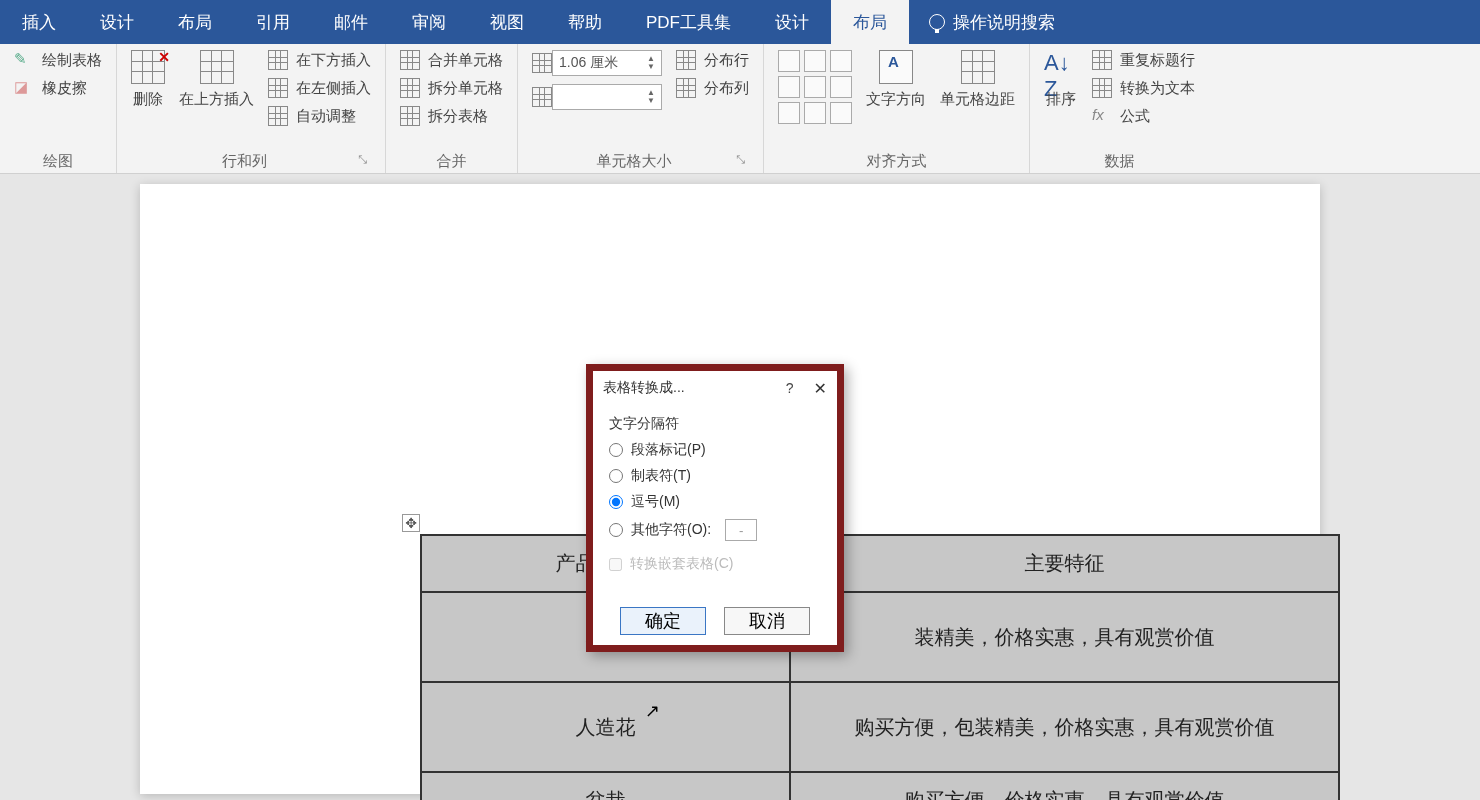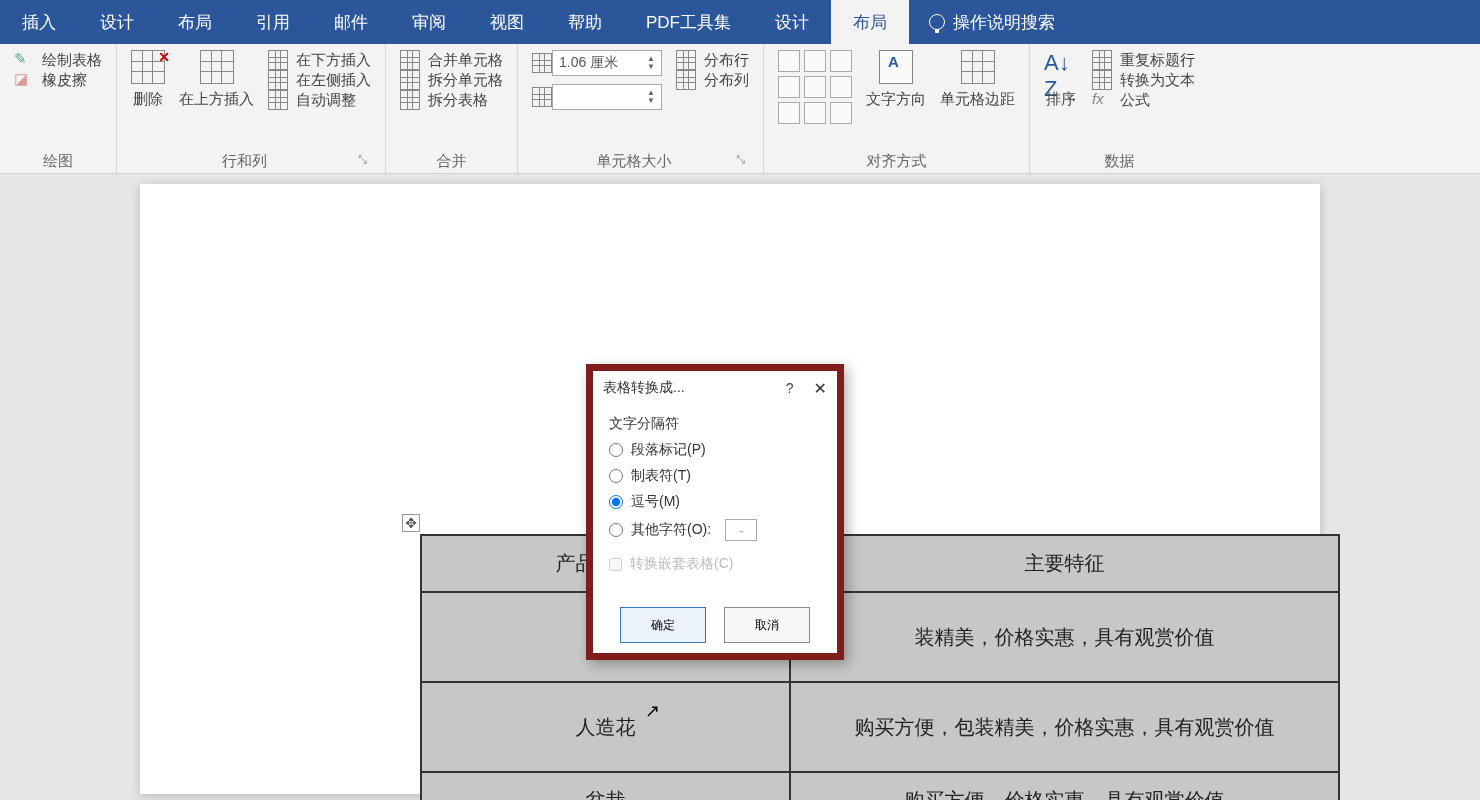--- a/index.html
+++ b/index.html
@@ -11,21 +11,21 @@
   .menubar .tab.active { background: #f3f3f3; color: #2b579a; }
   .menubar .tell { display:flex; align-items:center; gap:8px; margin-left:20px; }
   .menubar .bulb { width:16px; height:16px; border:1.5px solid #fff; border-radius:50%; position:relative; }
   .menubar .bulb::after { content:""; position:absolute; bottom:-4px; left:5px; width:4px; height:4px; background:#fff; }
 
   
   .ribbon { background:#f3f3f3; border-bottom:1px solid #d0d0d0; height:130px; display:flex; }
   .group { border-right:1px solid #d7d7d7; padding:6px 14px 2px; display:flex; flex-direction:column; justify-content:space-between; }
   .group-label { text-align:center; font-size:15px; color:#666; padding-top:4px; }
   .group-body { display:flex; gap:14px; align-items:flex-start; flex:1;}
-  .btns-col { display:flex; flex-direction:column; gap:0; font-size:15px; color:#444; }
+  .btns-col { display:flex; flex-direction:column; gap:8px; font-size:15px; color:#444; }
   .btns-col .row { display:flex; align-items:center; gap:8px; cursor:pointer; white-space:nowrap;}
   .big-btn { display:flex; flex-direction:column; align-items:center; gap:6px; font-size:15px; color:#444; cursor:pointer; }
   .icon { width:20px; height:20px; display:inline-block; }
   .icon-big { width:34px; height:34px; display:inline-block; }
   .grid-icon { background:linear-gradient(#888,#888) 0 33%/100% 1px no-repeat,linear-gradient(#888,#888) 0 66%/100% 1px no-repeat,linear-gradient(#888,#888) 33% 0/1px 100% no-repeat,linear-gradient(#888,#888) 66% 0/1px 100% no-repeat; border:1px solid #888; }
   .del-icon { border:1px solid #888; position:relative;}
   .del-icon::after{content:"✕";position:absolute;top:-2px;right:-6px;color:#c00;font-size:14px;font-weight:bold;}
   .pencil-icon::before{content:"✎";color:#5a8;}
   .eraser-icon::before{content:"◪";color:#d99;}
   .launcher { font-size:11px; color:#888; text-align:right; padding-right:4px;}
@@ -52,21 +52,21 @@
   .dlg-title .spacer{flex:1;}
   .dlg-title .q{margin-right:20px;color:#444;cursor:pointer;}
   .dlg-title .x{cursor:pointer;font-size:16px;}
   .dlg-body { padding:10px 16px 14px; font-size:14px; color:#333; }
   .dlg-section { margin-bottom:8px; }
   .opt { display:flex; align-items:center; gap:8px; margin:8px 0; }
   .opt input[type=radio]{width:14px;height:14px;}
   .other-input{width:32px;height:22px;border:1px solid #aaa;margin-left:6px;text-align:center;color:#999;}
   .chk{display:flex;align-items:center;gap:8px;color:#bbb;margin:14px 0;}
   .dlg-btns{display:flex;gap:18px;justify-content:center;padding:6px 0 10px;}
-  .dlg-btn{width:86px;height:36px;border:1px solid #888;background:#f7f7f7;font-size:12px;cursor:pointer;}
+  .dlg-btn{width:86px;height:28px;border:1px solid #888;background:#f7f7f7;font-size:18px;cursor:pointer;}
   .dlg-btn.primary{border:1px solid #3a76c4;background:#eaf2fb;}
   .cursor{position:absolute;left:645px;top:526px;font-size:18px;color:#000;pointer-events:none;}
   .cursor::before{content:"↖";transform:scaleX(-1);display:inline-block;}
 </style>
 </head>
 <body>
 
 <div class="menubar">
   <div class="tab">插入</div>
   <div class="tab">设计</div>

